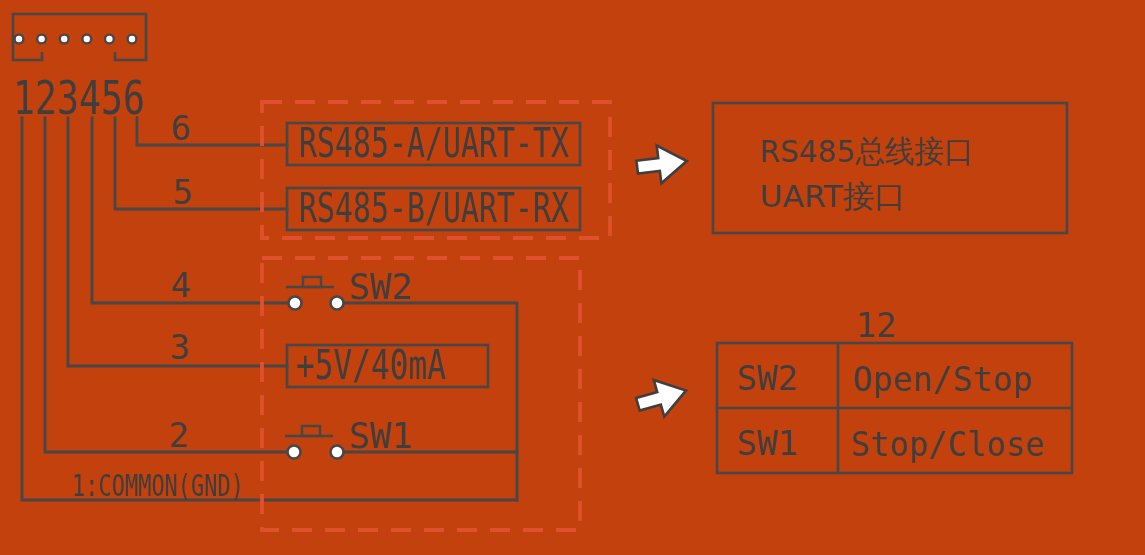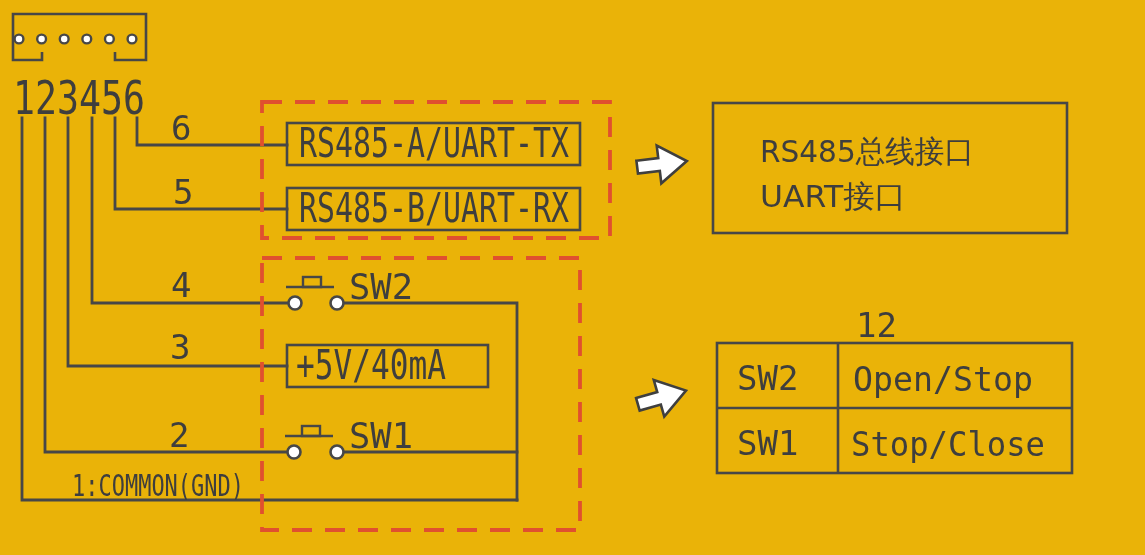--- a/index.html
+++ b/index.html
@@ -1,19 +1,19 @@
 <!DOCTYPE html>
 <html><head>
 <meta charset="utf-8">
 <style>
   html,body{margin:0;padding:0;background:#ffffff;}
   .stage{
     position:relative;
     width:1145px;height:555px;
-    background:#eab308;
+    background:#c2410c;
     font-family:"DejaVu Sans Mono", monospace;
     overflow:hidden;
   }
   svg{display:block;}
   .wire{stroke:#474747;stroke-width:2.8;fill:none;stroke-linecap:square;}
   .thin{stroke:#474747;stroke-width:2.4;fill:none;}
   .bx{stroke:#474747;stroke-width:2.6;fill:none;}
   .dash{stroke:#e0502f;stroke-width:3.8;fill:none;stroke-dasharray:20 13;}
   .contact{stroke:#474747;stroke-width:2.6;fill:#ffffff;}
   .hole{stroke:#474747;stroke-width:2.4;fill:#ffffff;}

